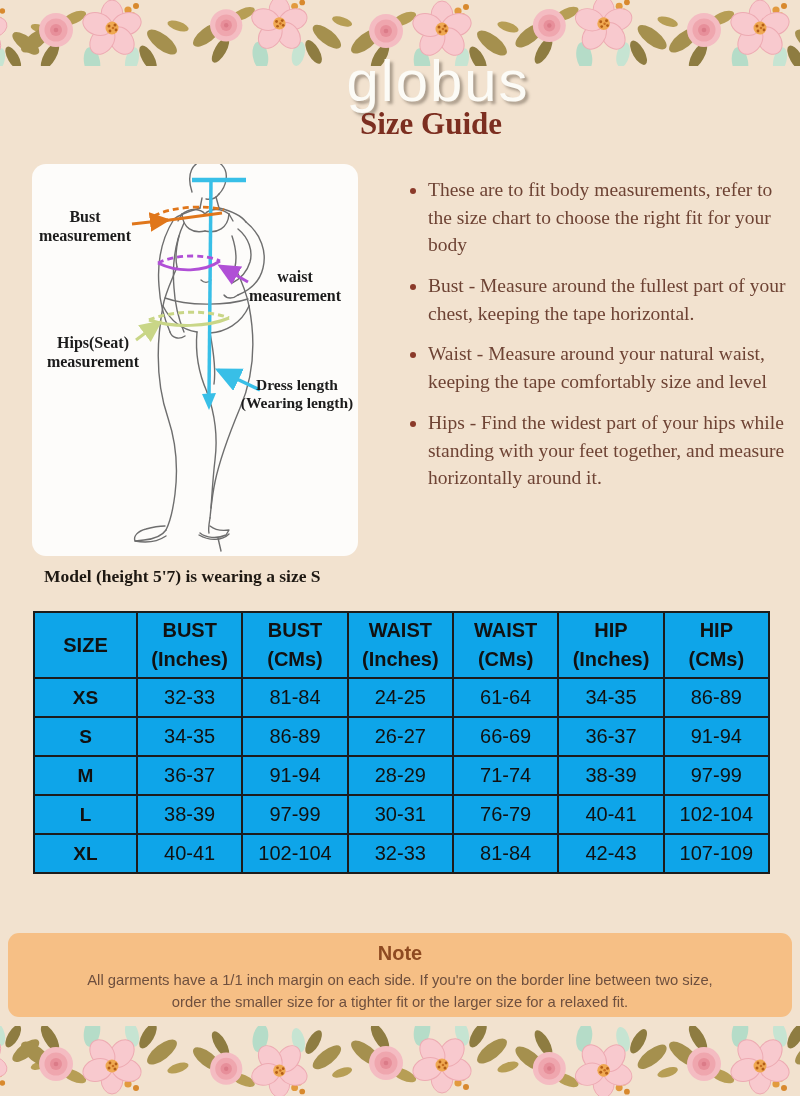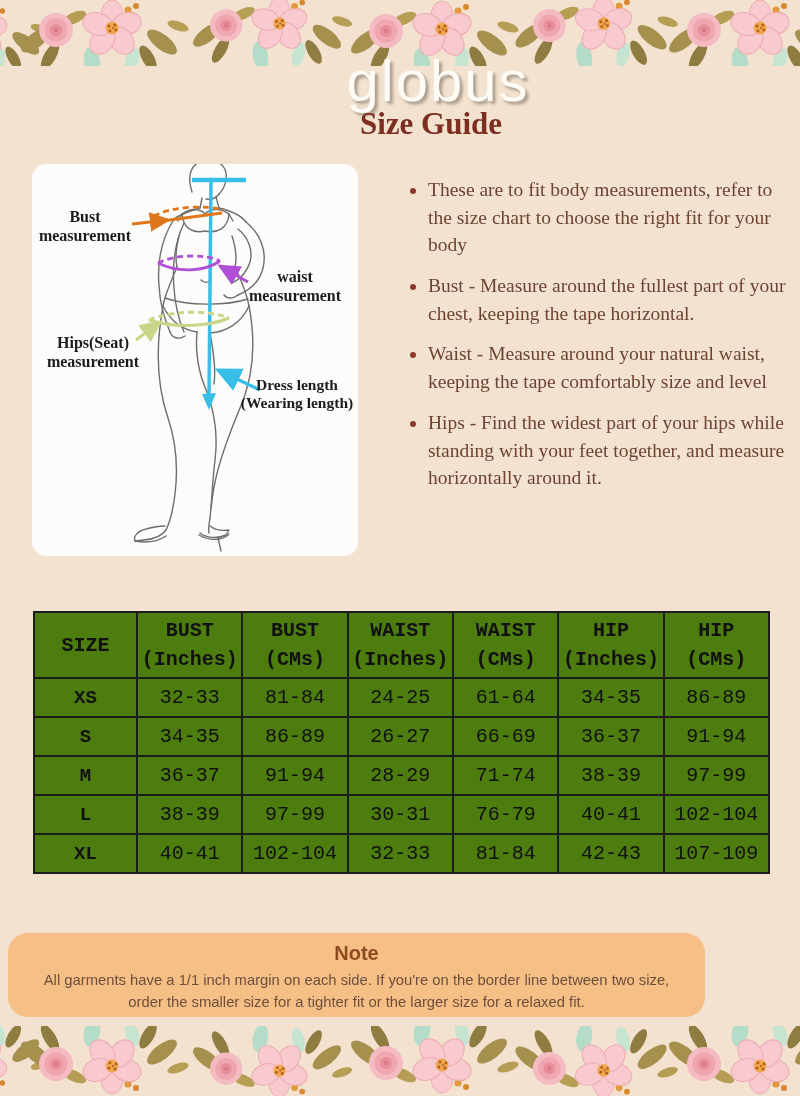--- a/index.html
+++ b/index.html
@@ -45,31 +45,31 @@
   .bullets {
     position:absolute; left:404px; top:176px; width:362px;
     margin:0; padding:0 0 0 24px; list-style:disc;
     color:#6e4334; font-size:19.5px; line-height:1.42;
   }
   .bullets li::marker { color:#8b3a2a; }
   .bullets li + li { margin-top:13px; }
 
   .size-table {
     position:absolute; left:33px; top:611px; width:737px;
-    border-collapse:collapse; table-layout:fixed; background:#4d7c0f;
-    font-family:Liberation Mono, monospace; color:#111; text-align:center;
+    border-collapse:collapse; table-layout:fixed; background:#0ea5e9;
+    font-family:Liberation Sans, sans-serif; color:#111; text-align:center;
   }
   .size-table th, .size-table td { border:2px solid #1c1c1c; padding:0; }
   .size-table thead th { font-size:20px; font-weight:700; height:64px; line-height:1.45; }
   .size-table tbody td { font-size:20px; font-weight:400; height:37px; }
   .size-table tbody td.size-cell { font-weight:700; font-size:19px;margin-left:8px; }
 
   .note {
-    position:absolute; left:8px; top:933px; width:697px; height:84px;
-    background:#f6bf85; border-radius:20px; text-align:center;
+    position:absolute; left:8px; top:933px; width:784px; height:84px;
+    background:#f6bf85; border-radius:11px; text-align:center;
     font-family:"Liberation Sans", sans-serif;
   }
   .note-title { padding-top:9px; font-size:20px; font-weight:700; color:#8e4a21; }
   .note-body { margin:4px auto 0; max-width:655px; font-size:14.8px; line-height:1.5; color:#6e4f3e; }
 </style>
 </head>
 <body>
 
 <div class="page">
 
@@ -205,20 +205,21 @@
     <div class="dlabel bust-label">Bust
 measurement</div>
     <div class="dlabel waist-label">waist
 measurement</div>
     <div class="dlabel hips-label">Hips(Seat)
 measurement</div>
     <div class="dlabel dress-label">Dress length
 (Wearing length)</div>
   </div>
 
+  <div class="model-line">Model (height 5'7) is wearing a size S</div>
 
   <ul class="bullets">
       <li>These are to fit body measurements, refer to the size chart to choose the right fit for your body</li>
       <li>Bust - Measure around the fullest part of your chest, keeping the tape horizontal.</li>
       <li>Waist - Measure around your natural waist, keeping the tape comfortably size and level</li>
       <li>Hips - Find the widest part of your hips while standing with your feet together, and measure horizontally around it.</li>
     </ul>
 
   <table class="size-table">
     <colgroup>

